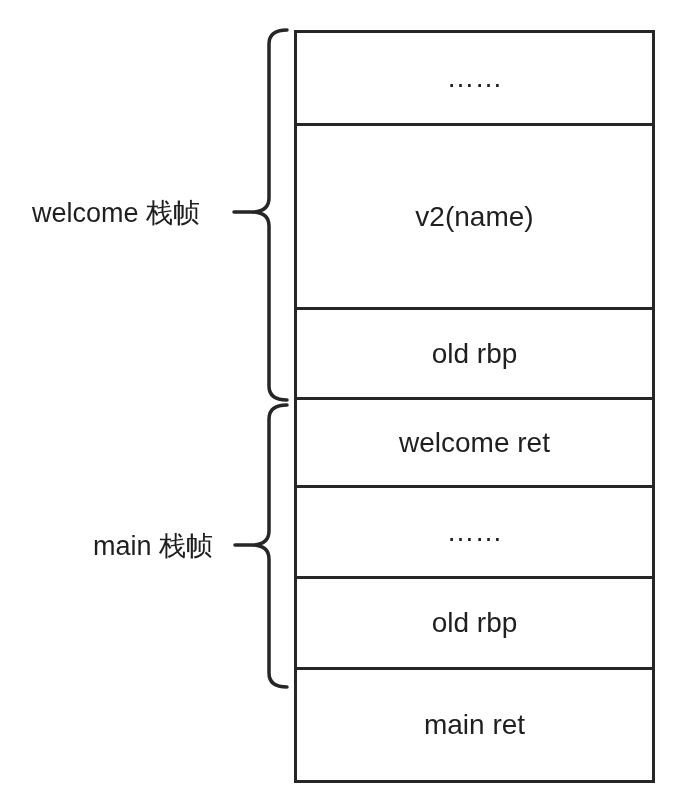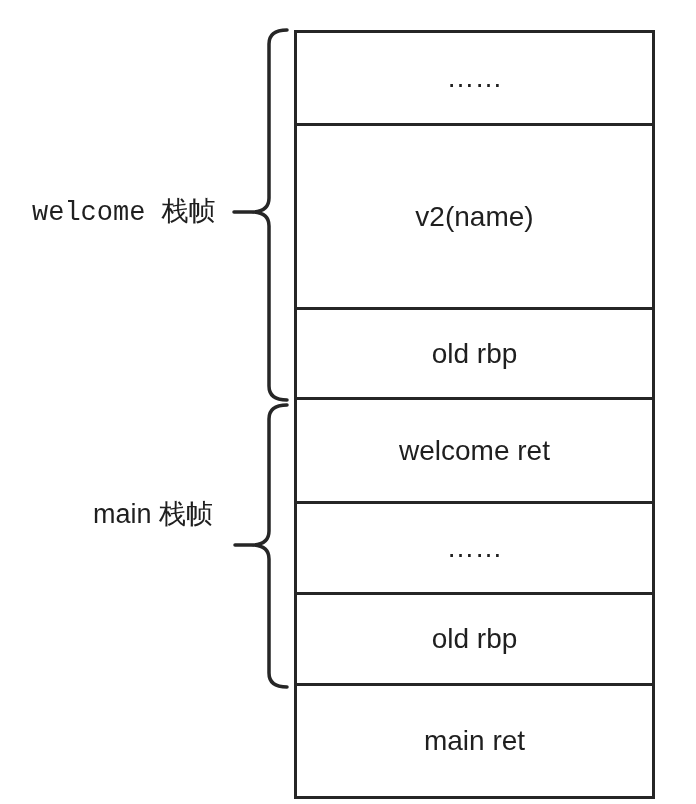--- a/index.html
+++ b/index.html
@@ -33,21 +33,21 @@
     font-size: 28px;
     color: var(--text);
     background: var(--bg);
   }
   .stack-row + .stack-row {
     border-top: 3px solid var(--line);
   }
   .h-dots1   { height: 90px; }
   .h-big     { height: 184px; }
   .h-oldrbp1 { height: 90px; }
-  .h-welret  { height: 104px; }
+  .h-welret  { height: 88px; }
   .h-dots2   { height: 91px; }
   .h-oldrbp2 { height: 91px; }
   .h-mainret { height: 113px; }
   .brace-svg {
     position: absolute;
     overflow: visible;
   }
   .brace-svg path {
     fill: none;
     stroke: var(--line);
@@ -55,22 +55,22 @@
     stroke-linecap: round;
     stroke-linejoin: round;
   }
   .brace-label {
     position: absolute;
     font-size: 27px;
     line-height: 34px;
     white-space: nowrap;
     color: var(--text);
   }
-  .label-welcome { left: 32px; top: 196px; font-family: Liberation Mono, monospace; }
-  .label-main    { left: 93px; top: 497px; }
+  .label-welcome { left: 32px; top: 196px; }
+  .label-main    { left: 93px; top: 529px; }
 </style>
 </head>
 <body>
 
 <div class="canvas">
 
   <div class="brace-label label-welcome">welcome 栈帧</div>
 
   <div class="brace-label label-main">main 栈帧</div>
 

